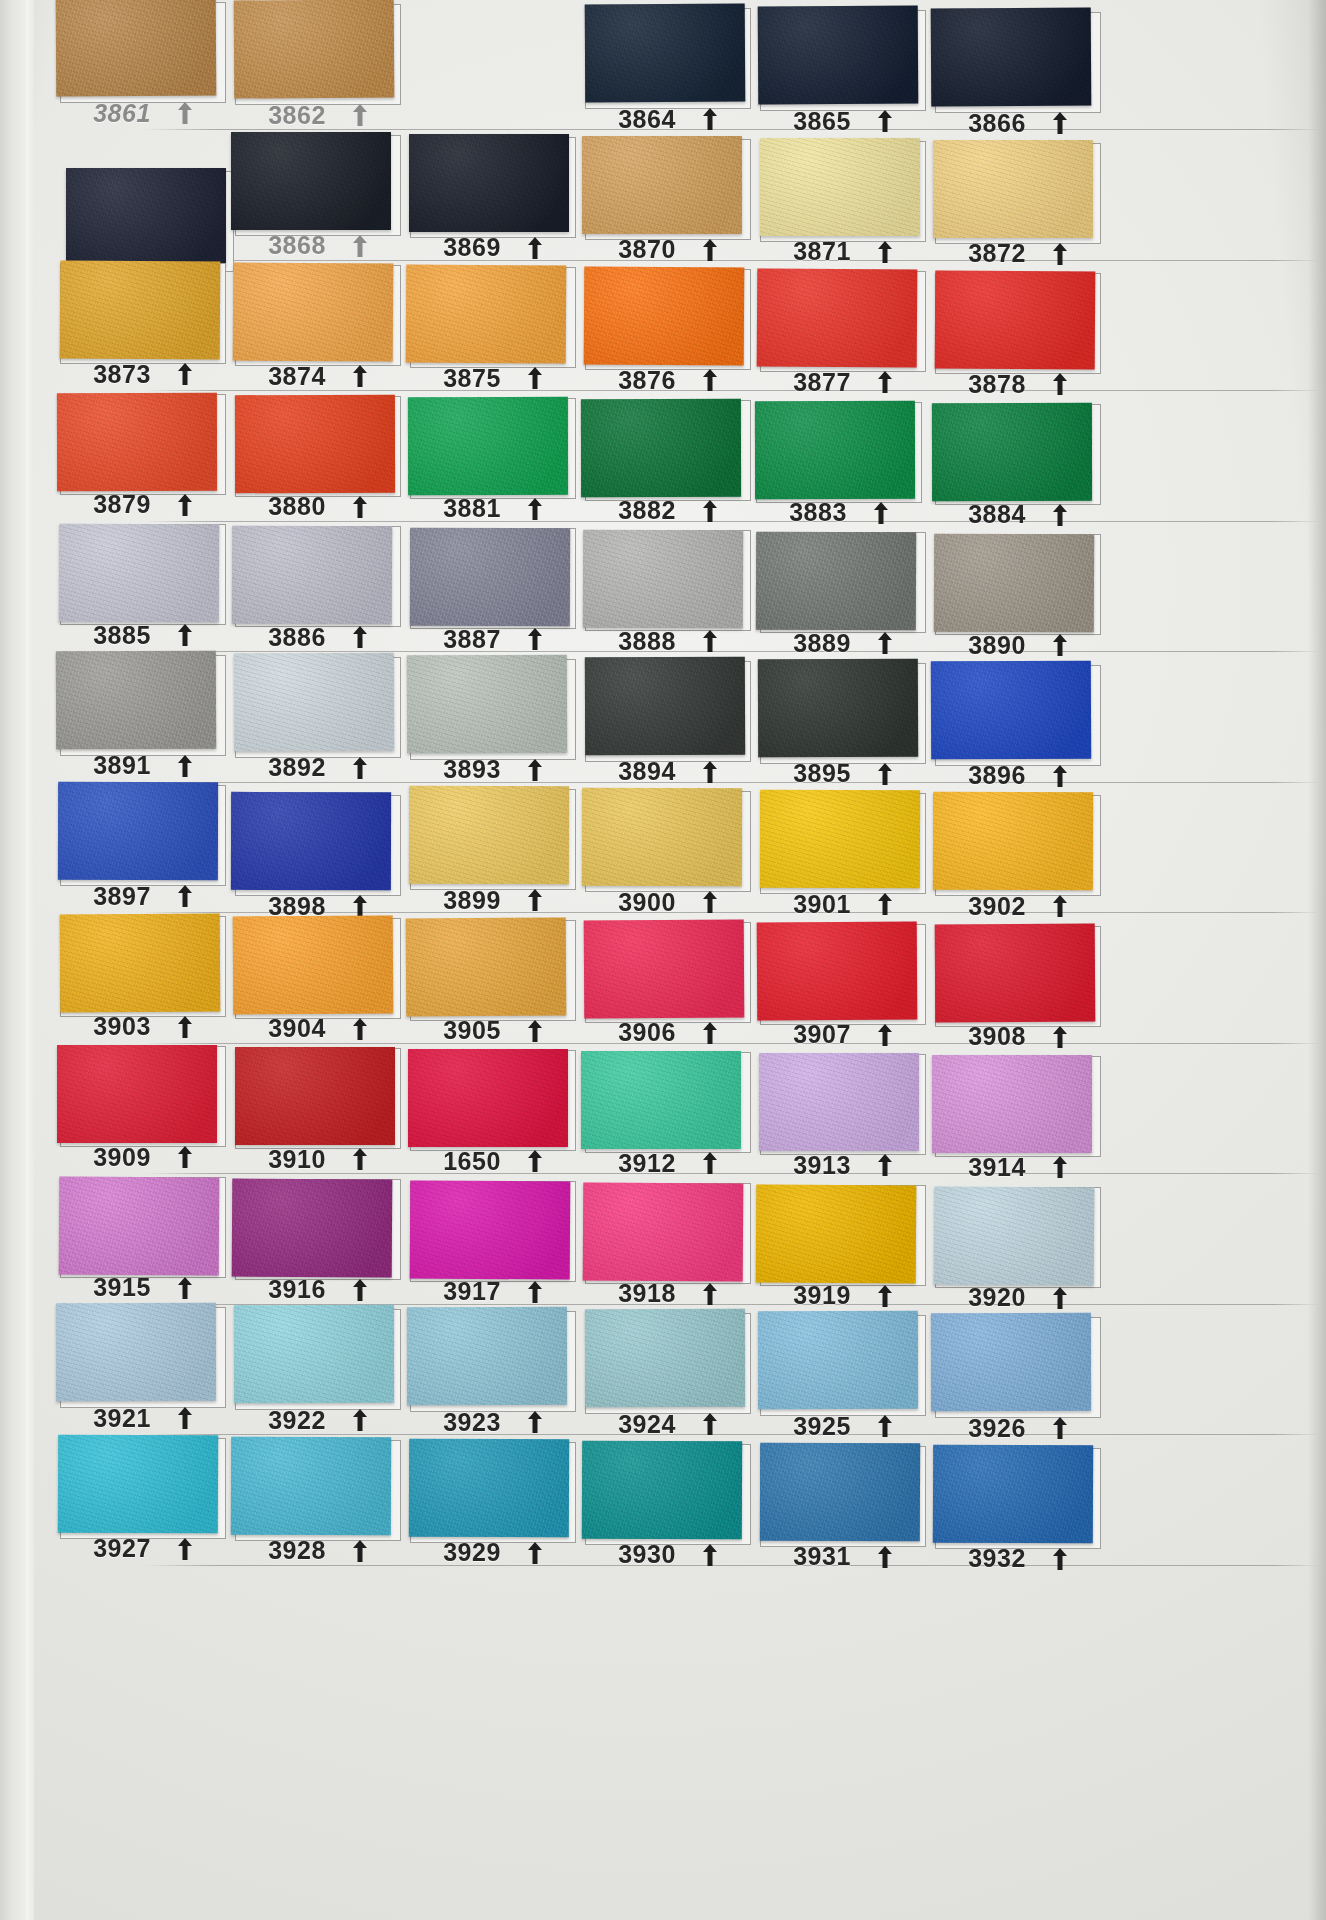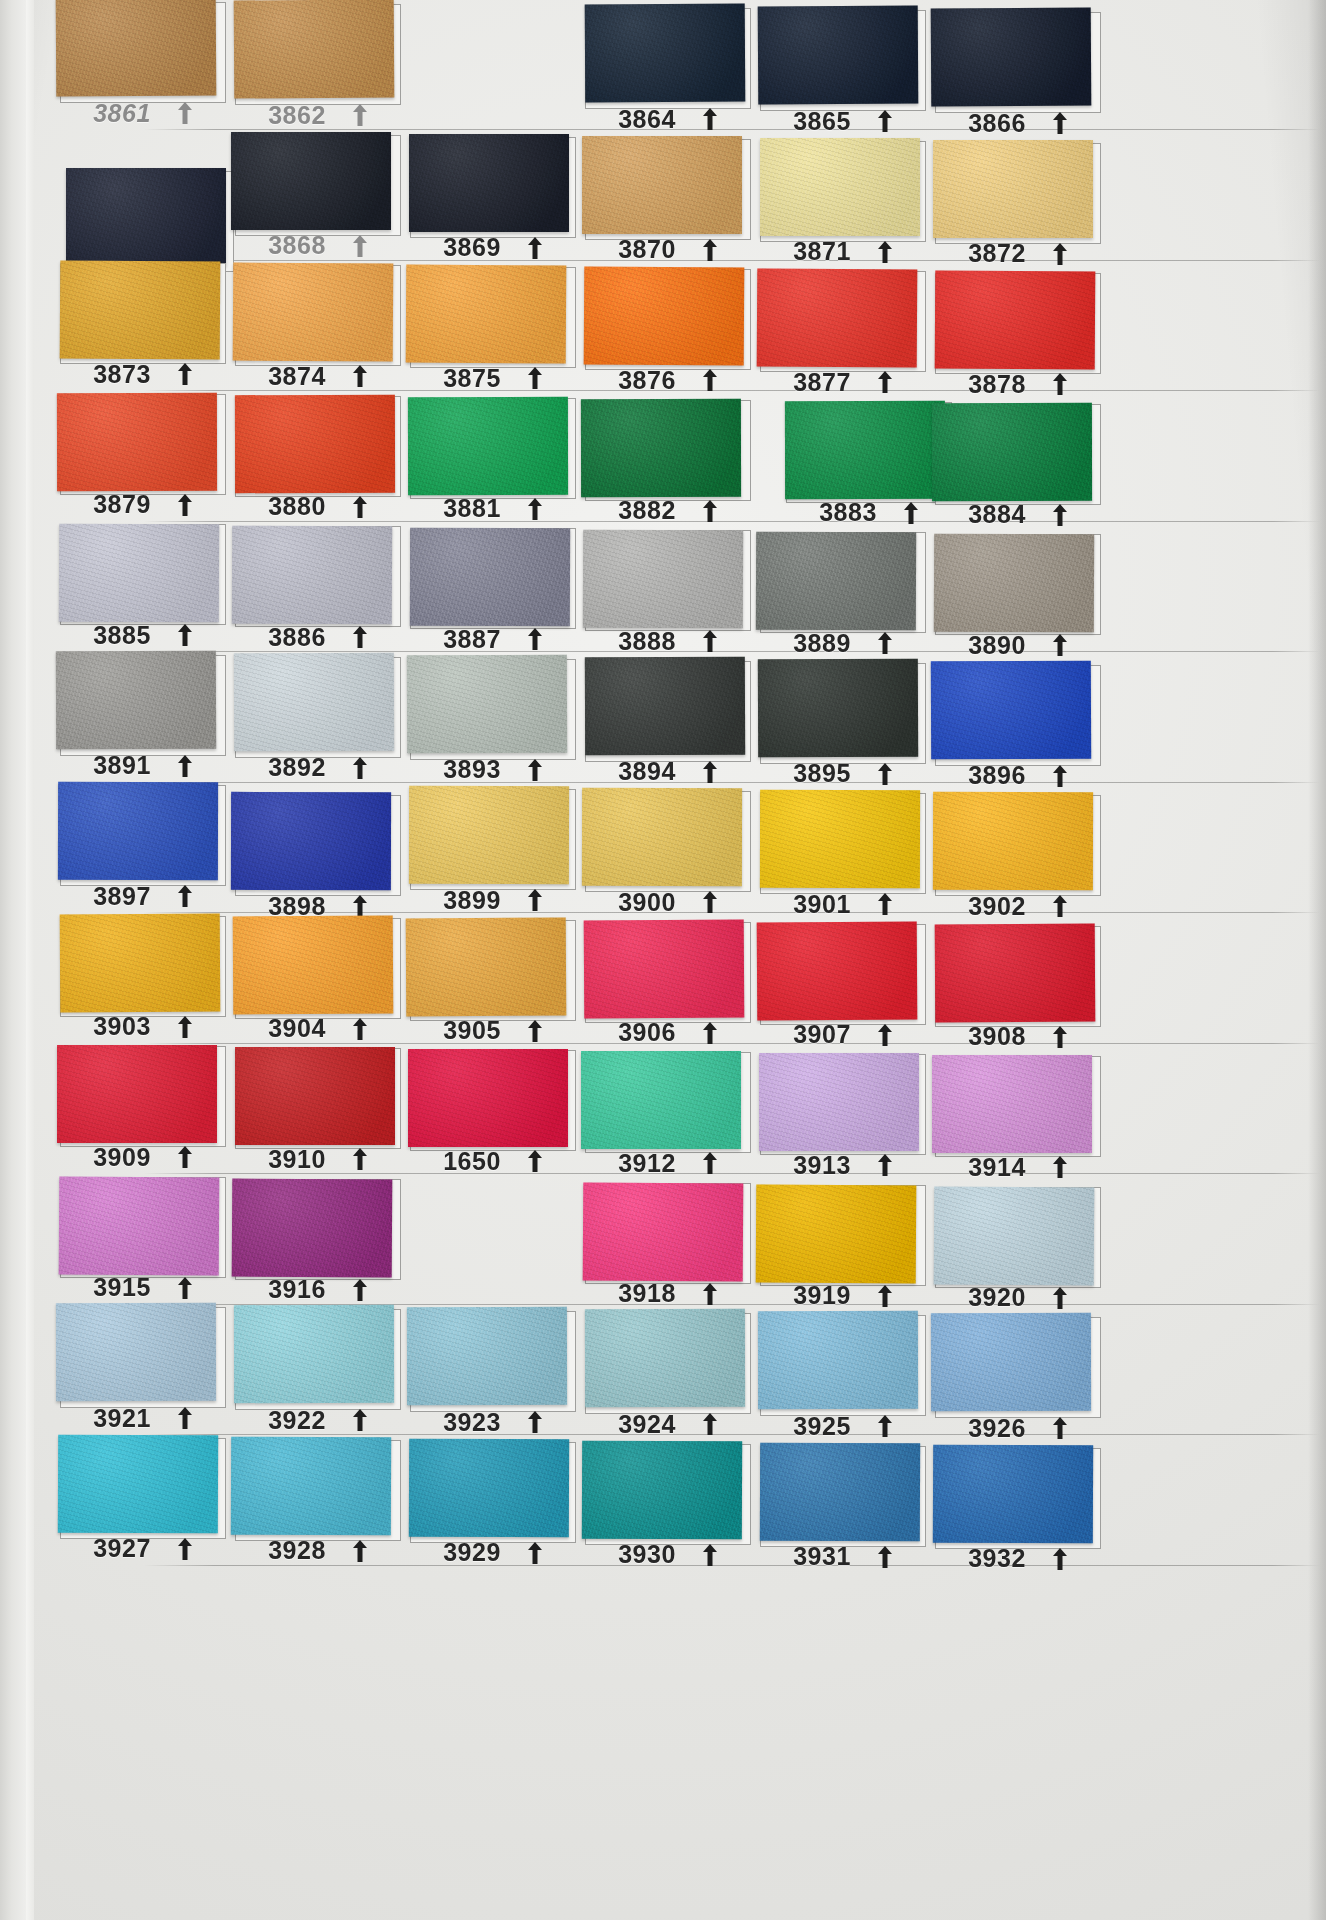--- a/index.html
+++ b/index.html
@@ -361,21 +361,21 @@
         <div class="swatch" title="forest-green" style="background-color: rgb(14, 111, 54); left: 2px; top: 1px; transform: rotate(-0.12deg);"></div>
         <div class="label">
           <span class="code">3882</span>
           <span class="arrow">
             <svg width="16" height="22" viewBox="0 0 16 22">
               <path d="M8 0 L15 8 L10.5 8 L10.5 22 L5.5 22 L5.5 8 L1 8 Z" fill="#1d1d1d"></path>
             </svg>
           </span>
         </div>
       </div>
-      <div class="cell" style="left: 746px; top: 8px;">
+      <div class="cell" style="left: 716px; top: 8px;">
         <div class="box"></div>
         <div class="swatch" title="emerald" style="background-color: rgb(15, 138, 69); left: 5px; top: 1px; transform: rotate(-0.12deg);"></div>
         <div class="label">
           <span class="code">3883</span>
           <span class="arrow">
             <svg width="16" height="22" viewBox="0 0 16 22">
               <path d="M8 0 L15 8 L10.5 8 L10.5 22 L5.5 22 L5.5 8 L1 8 Z" fill="#1d1d1d"></path>
             </svg>
           </span>
         </div>
@@ -780,20 +780,32 @@
               <path d="M8 0 L15 8 L10.5 8 L10.5 22 L5.5 22 L5.5 8 L1 8 Z" fill="#1d1d1d"></path>
             </svg>
           </span>
         </div>
       </div>
       <div class="cell" style="left: 195px; top: 2px;">
         <div class="box"></div>
         <div class="swatch" title="plum-purple" style="background-color: rgb(143, 43, 124); left: 3px; top: 2px; transform: rotate(0.36deg);"></div>
         <div class="label">
           <span class="code">3916</span>
+          <span class="arrow">
+            <svg width="16" height="22" viewBox="0 0 16 22">
+              <path d="M8 0 L15 8 L10.5 8 L10.5 22 L5.5 22 L5.5 8 L1 8 Z" fill="#1d1d1d"></path>
+            </svg>
+          </span>
+        </div>
+      </div>
+      <div class="cell" style="left: 370px; top: 4px;">
+        <div class="box"></div>
+        <div class="swatch" title="magenta" style="background-color: rgb(217, 27, 171); left: 6px; top: 2px; transform: rotate(0.36deg);"></div>
+        <div class="label">
+          <span class="code">3917</span>
           <span class="arrow">
             <svg width="16" height="22" viewBox="0 0 16 22">
               <path d="M8 0 L15 8 L10.5 8 L10.5 22 L5.5 22 L5.5 8 L1 8 Z" fill="#1d1d1d"></path>
             </svg>
           </span>
         </div>
       </div>
       <div class="cell" style="left: 545px; top: 6px;">
         <div class="box"></div>
         <div class="swatch" title="hot-pink" style="background-color: rgb(247, 59, 125); left: 4px; top: 2px; transform: rotate(0.36deg);"></div>

